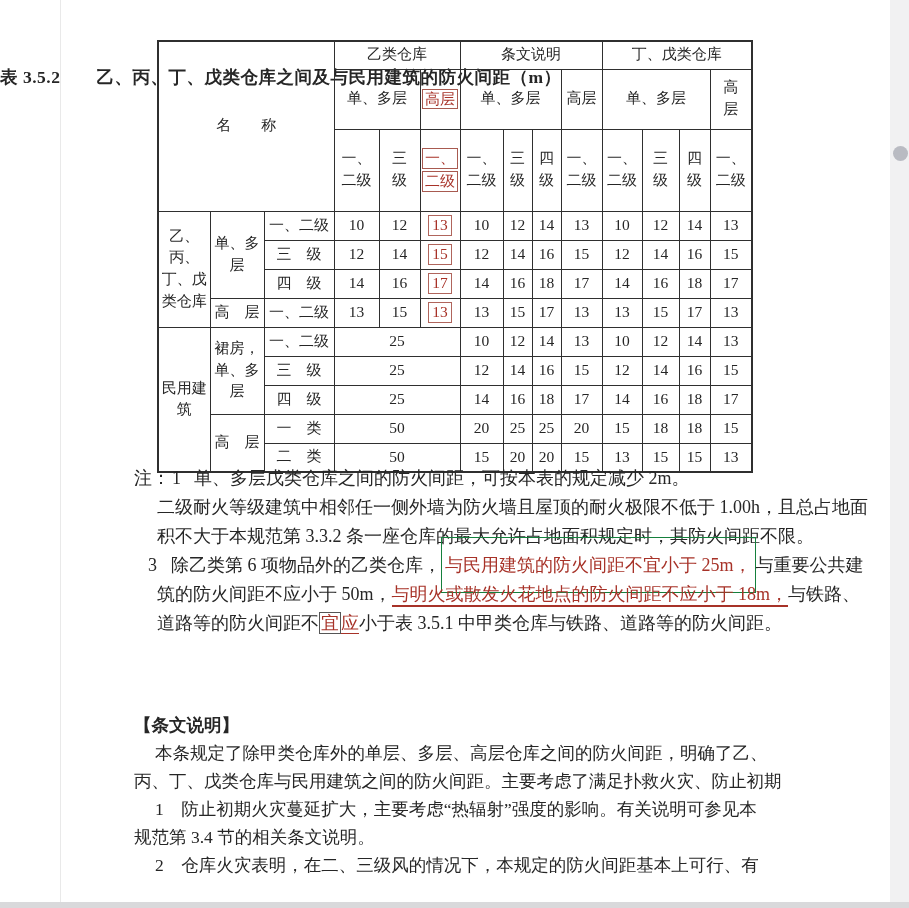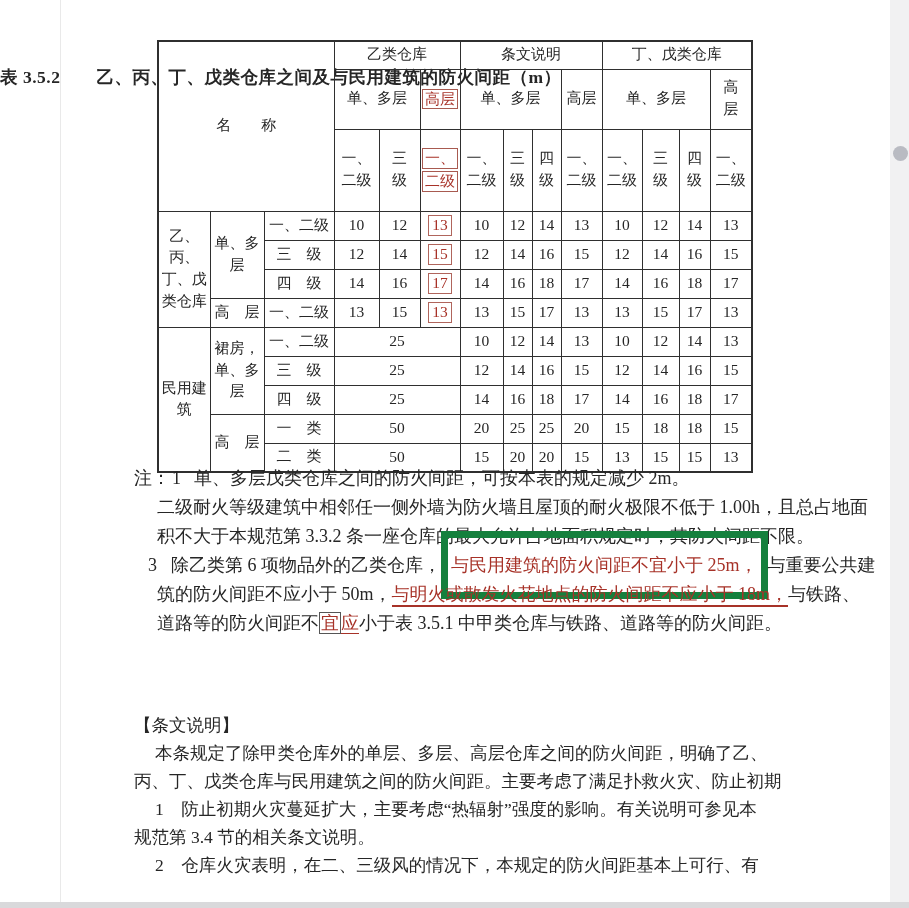--- a/index.html
+++ b/index.html
@@ -27,29 +27,29 @@
   .numbox{display:inline-block;border:1px solid #b0655c;color:#a73228;padding:0 3px;line-height:1.2;}
   .vwrap{display:inline-block;width:1.15em;word-break:break-all;}
 
   .notes{position:absolute;left:134px;top:464px;width:716px;font-size:18px;
     line-height:29px;white-space:nowrap;}
   .nline{height:29px;}
   .nlabel{margin-right:2px;}
   .nnum1{display:inline-block;margin-right:13px;}
   .nnum{display:inline-block;padding-left:14px;margin-right:14px;}
   .n-cont{padding-left:23px;}
-  .box-red{color:#a73228;border:7px solid #15803d;padding:17px 3px;}
+  .box-red{color:#a73228;border:1px solid #15803d;padding:17px 3px;}
   .ul-red{color:#a73228;border-bottom:2px solid #a73228;padding-bottom:1px;}
   .char-box{color:#a73228;border:1px solid #555;padding:0 1px;}
   .char-ul{color:#a73228;border-bottom:1.5px solid #a73228;}
 
   .commentary{position:absolute;left:134px;top:711px;width:716px;font-size:17.5px;
     line-height:28px;white-space:nowrap;}
   .cline{height:28px;}
-  .c-head{font-weight:normal;}
+  .c-head{font-weight:bold;}
   .c-indent{padding-left:21px;}
 </style>
 </head>
 <body>
 
 <div class="edge-line edge-left"></div>
 <div class="right-rail"></div>
 <div class="scroll-dot"></div>
 <div class="bottom-bar"></div>
 

